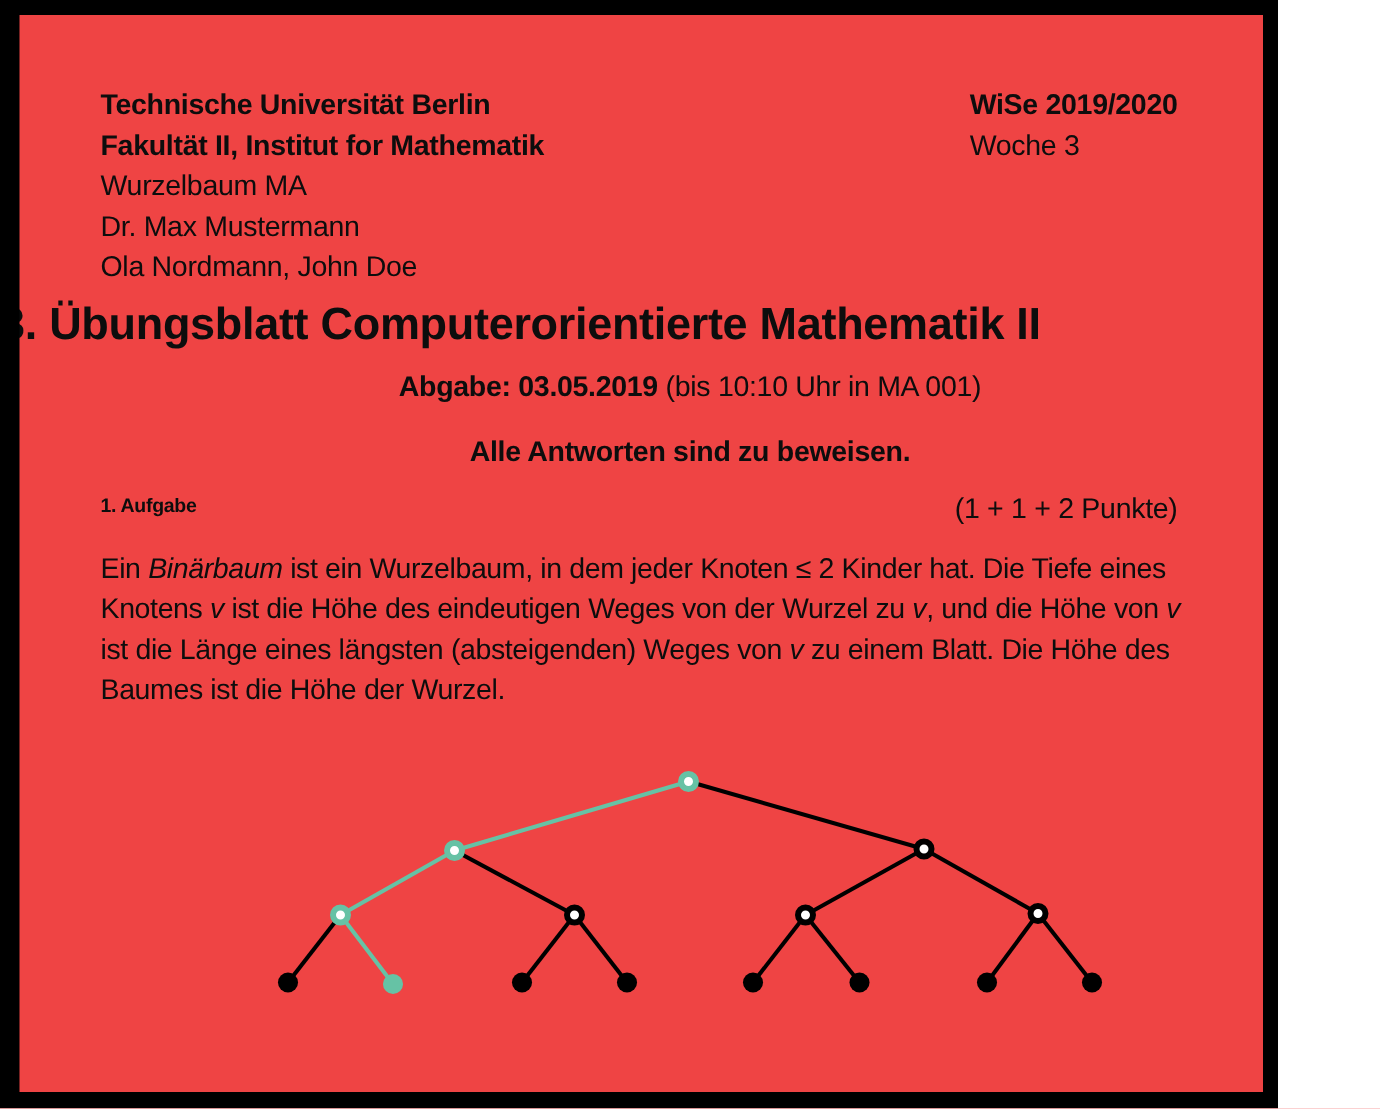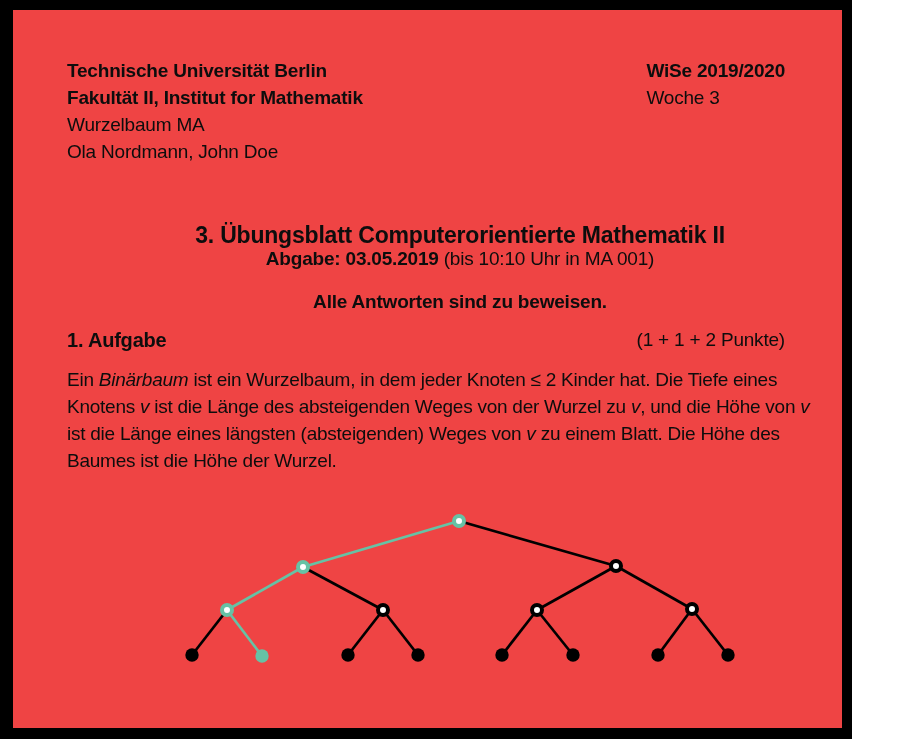--- a/index.html
+++ b/index.html
@@ -26,72 +26,73 @@
   .header-left {
     left: 67px; top: 57px;
     font-size: 19px; line-height: 27px; letter-spacing: -0.2px;
   }
   .header-right {
     right: 67px; top: 57px;
     font-size: 19px; line-height: 27px; letter-spacing: -0.2px;
     text-align: left;
   }
   .title {
-    left: 0; width: 920px; top: 222px;
-    text-align: center;
-    font-size: 23px; font-weight: 700; letter-spacing: -0.2px;
+    left: 0; width: 920px; top: 200px;
+    text-align: left;
+    font-size: 30px; font-weight: 700; letter-spacing: -0.2px;
   }
   .deadline {
     left: 0; width: 920px; top: 248px;
     text-align: center;
     font-size: 19px; letter-spacing: -0.2px;
   }
   .notice {
     left: 0; width: 920px; top: 291px;
     text-align: center;
     font-size: 19px; font-weight: 700; letter-spacing: -0.2px;
   }
-  .task-label { left: 67px; top: 329px; font-size: 20px; font-weight: 700; letter-spacing: -0.2px; }
+  .task-label { left: 67px; top: 329px; font-size: 13px; font-weight: 700; letter-spacing: -0.2px; }
   .task-points { right: 67px; top: 329px; font-size: 19px; letter-spacing: -0.2px; }
   .para {
     left: 67px; top: 366px;
     font-size: 19px; line-height: 27px; letter-spacing: -0.25px;
   }
   .para .it { font-style: italic; }
   svg.tree { position: absolute; left: 0; top: 0; z-index: 1; }
 </style>
 </head>
 <body>
 
 <div class="page">
   <div class="frame"></div>
 
   <div class="abs header-left">
       <div class="bold">Technische Universität Berlin</div>
       <div class="bold">Fakultät II, Institut for Mathematik</div>
       <div>Wurzelbaum MA</div>
+      <div>Dr. Max Mustermann</div>
       <div>Ola Nordmann, John Doe</div>
     </div>
   <div class="abs header-right">
       <div class="bold">WiSe 2019/2020</div>
       <div>Woche 3</div>
     </div>
 
   <div class="abs title">3. Übungsblatt Computerorientierte Mathematik II</div>
 
   <div class="abs deadline"><span class="bold">Abgabe: 03.05.2019</span><span> (bis 10:10 Uhr in MA 001)</span></div>
 
   <div class="abs notice">Alle Antworten sind zu beweisen.</div>
 
   <div class="abs task-label">1. Aufgabe</div>
   <div class="abs task-points">(1 + 1 + 2 Punkte)</div>
 
   <div class="abs para">
       <div><span>Ein </span><span class="it">Binärbaum</span><span> ist ein Wurzelbaum, in dem jeder Knoten ≤ 2 Kinder hat. Die Tiefe eines</span></div>
-      <div><span>Knotens </span><span class="it">v</span><span> ist die Länge des absteigenden Weges von der Wurzel zu </span><span class="it">v</span><span>, und die Höhe von </span><span class="it">v</span></div>
+      <div><span>Knotens </span><span class="it">v</span><span> ist die Höhe des eindeutigen Weges von der Wurzel zu </span><span class="it">v</span><span>, und die Höhe von </span><span class="it">v</span></div>
       <div><span>ist die Länge eines längsten (absteigenden) Weges von </span><span class="it">v</span><span> zu einem Blatt. Die Höhe des</span></div>
       <div><span>Baumes ist die Höhe der Wurzel.</span></div>
     </div>
 
   <svg class="tree" width="920" height="739" viewBox="0 0 920 739" aria-hidden="true">
       <line x1="459" y1="521" x2="303" y2="567" stroke="#66c2a5" stroke-width="2.7"></line>
       <line x1="459" y1="521" x2="616" y2="566" stroke="#000000" stroke-width="2.7"></line>
       <line x1="303" y1="567" x2="227" y2="610" stroke="#66c2a5" stroke-width="2.7"></line>
       <line x1="303" y1="567" x2="383" y2="610" stroke="#000000" stroke-width="2.7"></line>
       <line x1="616" y1="566" x2="537" y2="610" stroke="#000000" stroke-width="2.7"></line>

